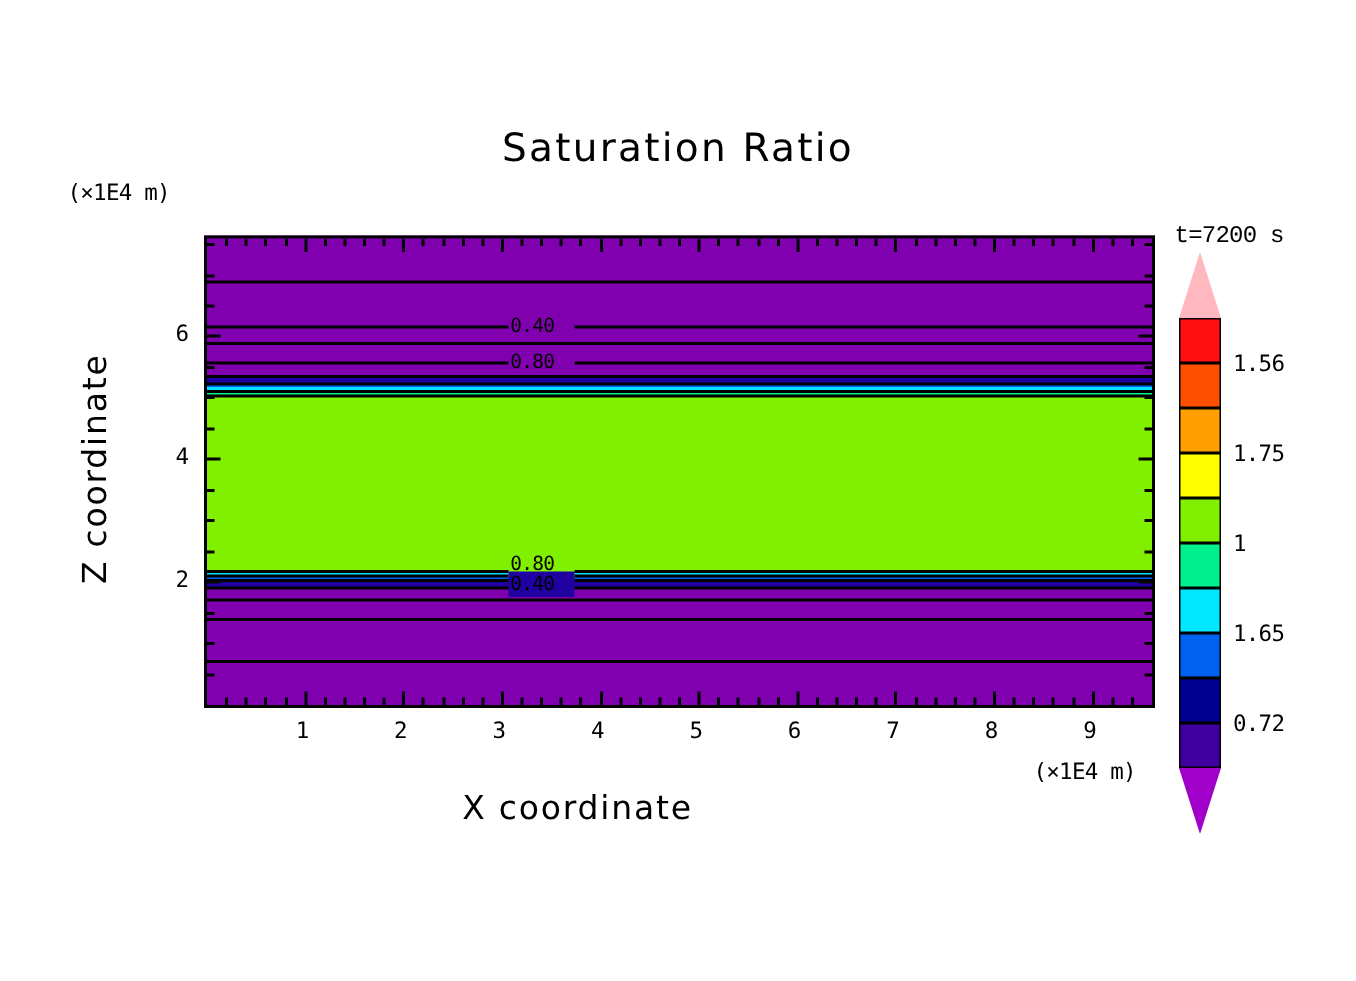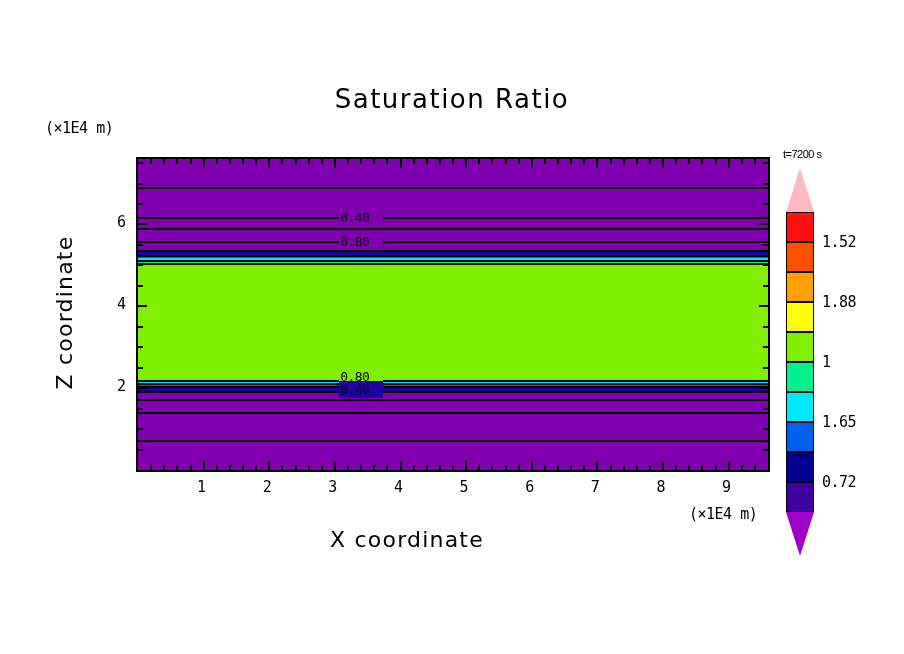--- a/index.html
+++ b/index.html
@@ -21,26 +21,26 @@
   }
   .yunit{
     left:45px;top:119px;font-size:15px;color:#000;
     font-family:"DejaVu Sans Mono",monospace;letter-spacing:-0.5px;
   }
   .xunit{
     left:689px;top:505px;font-size:15px;color:#000;
     font-family:"DejaVu Sans Mono",monospace;letter-spacing:-0.5px;
   }
   .timestamp{
-    left:783px;top:148px;font-size:11px;color:#000;
-    font-family:Liberation Sans, sans-serif;letter-spacing:-0.5px;
+    left:783px;top:148px;font-size:16px;color:#000;
+    font-family:Liberation Mono, monospace;letter-spacing:-0.5px;
   }
   .xlabel{
     left:0;top:527px;width:770px;text-align:center;
-    font-size:22px;letter-spacing:1.2px;color:#000;padding-left:22px;
+    font-size:22px;letter-spacing:1.2px;color:#000;
   }
   .ylabel{
     left:-46px;top:300px;width:220px;text-align:center;
     font-size:22px;letter-spacing:1.2px;color:#000;
     transform:rotate(-90deg);transform-origin:center center;
   }
   .caption{
     left:0;top:575px;width:904px;text-align:center;
     font-size:15px;color:#000;
     font-family:"DejaVu Sans Mono",monospace;letter-spacing:0px;
@@ -268,22 +268,22 @@
       <div class="cb-seg" style="top: 60px; height: 30px; background: rgb(255, 160, 0);"></div>
       <div class="cb-seg" style="top: 90px; height: 30px; background: rgb(255, 255, 0);"></div>
       <div class="cb-seg" style="top: 120px; height: 30px; background: rgb(128, 240, 0);"></div>
       <div class="cb-seg" style="top: 150px; height: 30px; background: rgb(0, 240, 144);"></div>
       <div class="cb-seg" style="top: 180px; height: 30px; background: rgb(0, 232, 255);"></div>
       <div class="cb-seg" style="top: 210px; height: 30px; background: rgb(0, 96, 240);"></div>
       <div class="cb-seg" style="top: 240px; height: 30px; background: rgb(0, 0, 144);"></div>
       <div class="cb-seg" style="top: 270px; height: 30px; background: rgb(64, 0, 160);"></div>
       <div class="cb-arrow" style="top: -44px; border-left: 14px solid transparent; border-right: 14px solid transparent; border-bottom: 44px solid rgb(255, 184, 192);"></div>
       <div class="cb-arrow" style="top: 300px; border-left: 14px solid transparent; border-right: 14px solid transparent; border-top: 44px solid rgb(160, 0, 200);"></div>
-      <div class="cblabel" style="top: 21px;">1.52</div>
-      <div class="cblabel" style="top: 81px;">1.88</div>
+      <div class="cblabel" style="top: 21px;">1.56</div>
+      <div class="cblabel" style="top: 81px;">1.75</div>
       <div class="cblabel" style="top: 141px;">1</div>
       <div class="cblabel" style="top: 201px;">1.65</div>
       <div class="cblabel" style="top: 261px;">0.72</div>
     </div>
 
 <div class="abs xticklabel" style="left: 186.625px; top: 478px;">1</div>
     <div class="abs xticklabel" style="left: 252.25px; top: 478px;">2</div>
     <div class="abs xticklabel" style="left: 317.875px; top: 478px;">3</div>
     <div class="abs xticklabel" style="left: 383.5px; top: 478px;">4</div>
     <div class="abs xticklabel" style="left: 449.125px; top: 478px;">5</div>

